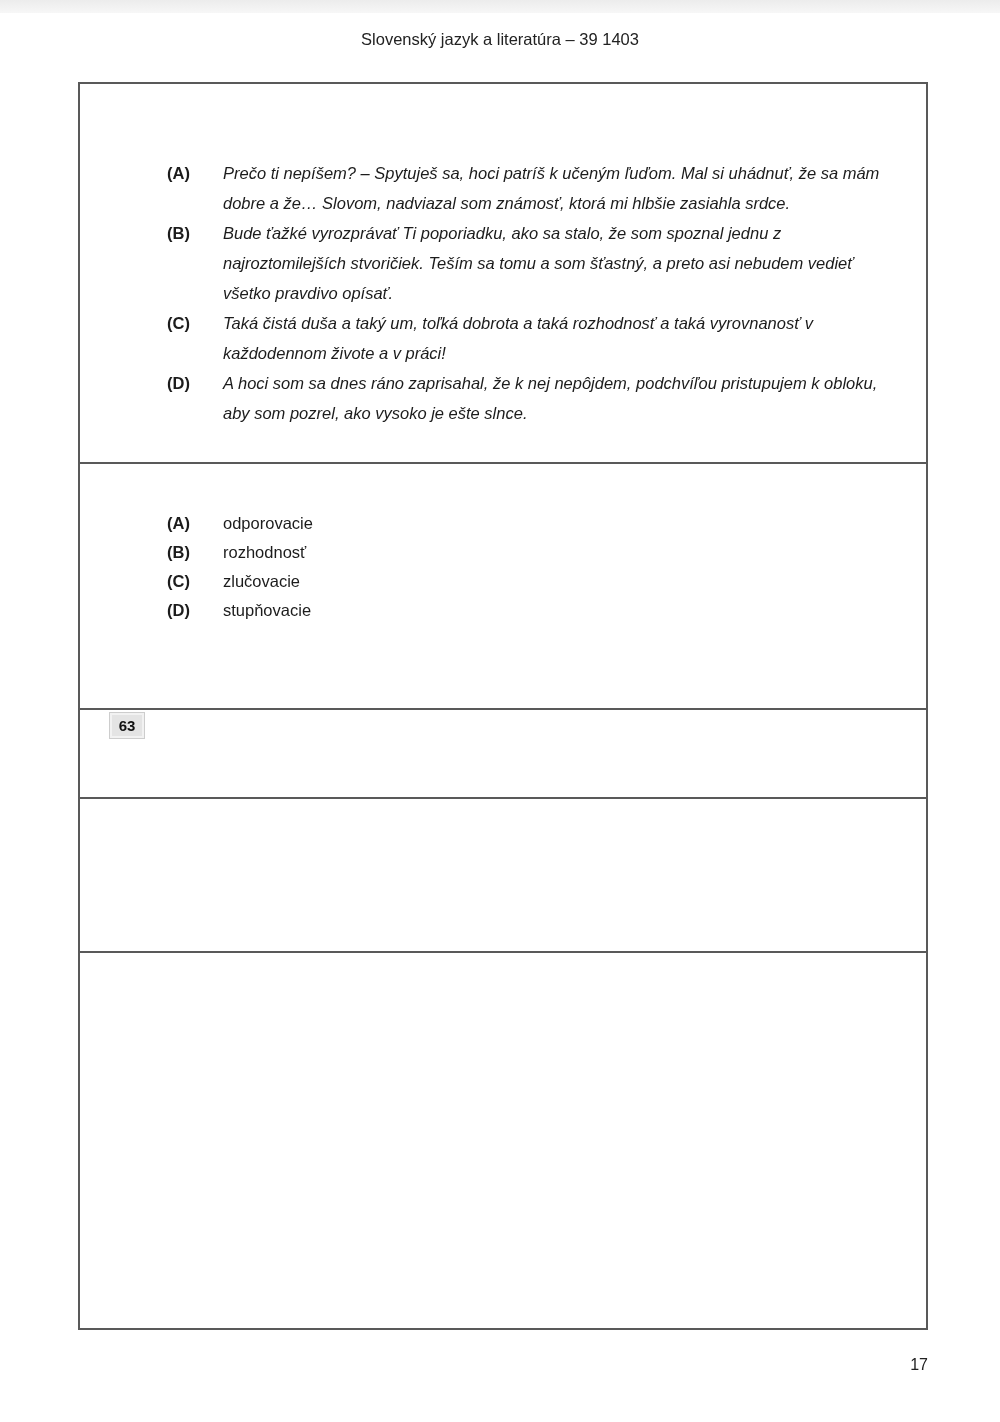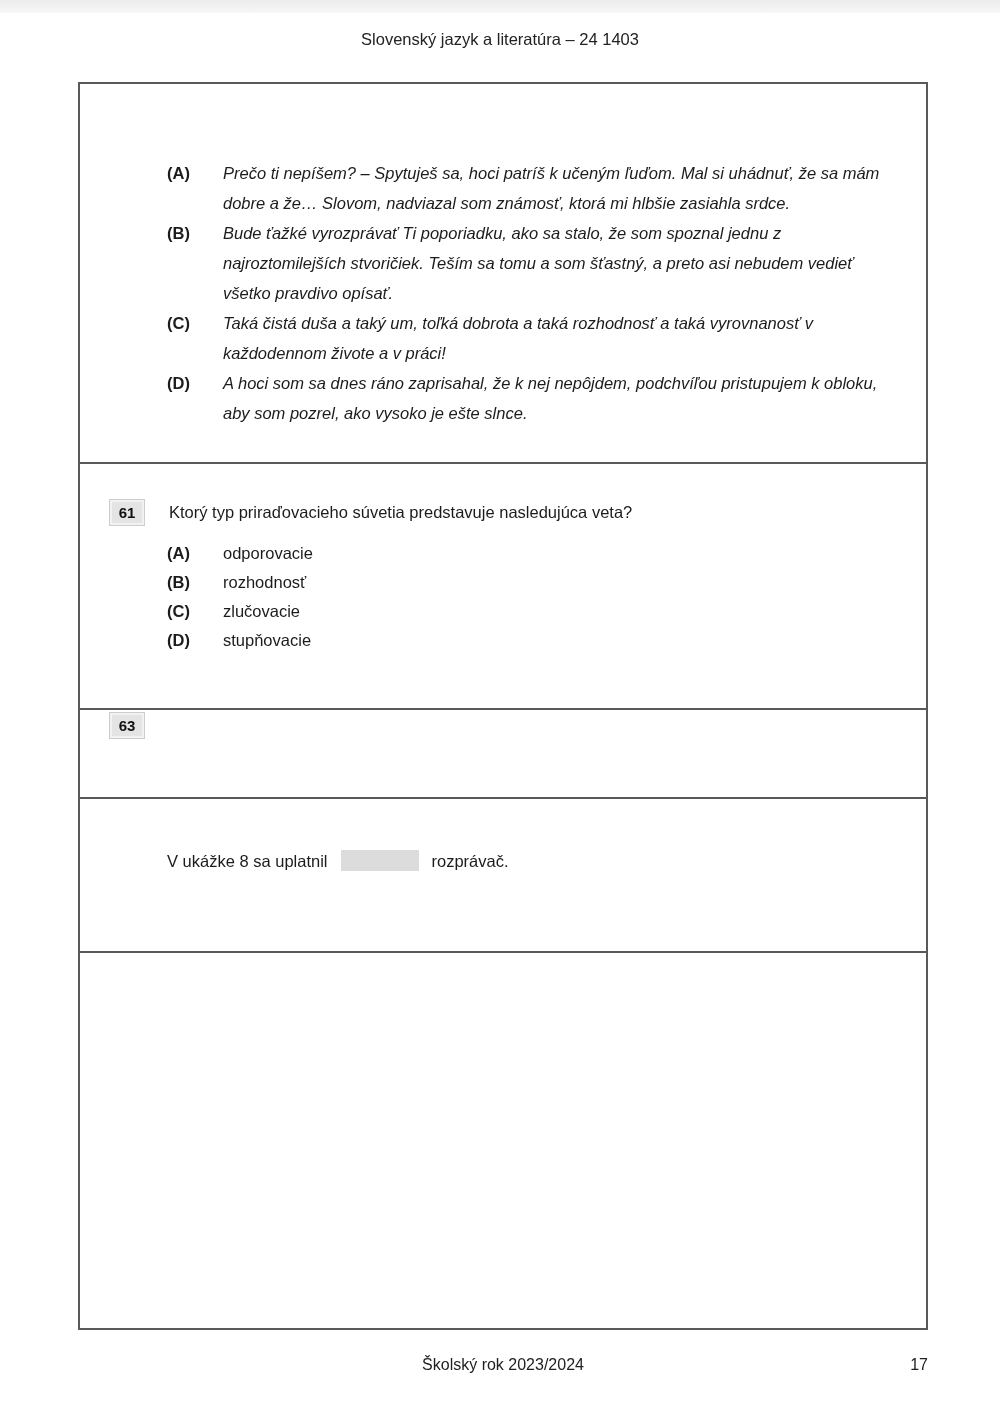--- a/index.html
+++ b/index.html
@@ -59,21 +59,21 @@
     font-size:16px;color:#222;
   }
   .footer-center{position:absolute;left:0;width:100%;text-align:center;}
   .footer-page{position:absolute;right:0;top:0;}
 </style>
 </head>
 <body>
 
 <div class="top-strip"></div>
 
-<div class="page-header">Slovenský jazyk a literatúra – 24 1403</div>
+<div class="page-header">Slovenský jazyk a literatúra – 39 1403</div>
 
 <div class="qbox">
 
   <section class="qsec sec-60">
     <div class="options">
       <div class="opt">
         <span class="letter">(A)</span>
         <span class="otext italic">Prečo ti nepíšem? – Spytuješ sa, hoci patríš k učeným ľuďom. Mal si uhádnuť, že sa mám dobre a že… Slovom, nadviazal som známosť, ktorá mi hlbšie zasiahla srdce.</span>
       </div>
       <div class="opt">
@@ -85,24 +85,20 @@
         <span class="otext italic">Taká čistá duša a taký um, toľká dobrota a taká rozhodnosť a taká vyrovnanosť v každodennom živote a v práci!</span>
       </div>
       <div class="opt">
         <span class="letter">(D)</span>
         <span class="otext italic">A hoci som sa dnes ráno zaprisahal, že k nej nepôjdem, podchvíľou pristupujem k obloku, aby som pozrel, ako vysoko je ešte slnce.</span>
       </div>
     </div>
   </section>
 
   <section class="qsec sec-61">
-    <div class="qrow">
-      <span class="badge">61</span>
-      <div class="qtext">Ktorý typ priraďovacieho súvetia predstavuje nasledujúca veta?</div>
-    </div>
     <div class="options opt-compact">
       <div class="opt">
         <span class="letter">(A)</span>
         <span class="otext">odporovacie</span>
       </div>
       <div class="opt">
         <span class="letter">(B)</span>
         <span class="otext">rozhodnosť</span>
       </div>
       <div class="opt">
@@ -117,25 +113,21 @@
   </section>
 
 
   <section class="qsec sec-63">
     <div class="qrow">
       <span class="badge">63</span>
     </div>
   </section>
 
   <section class="qsec sec-64">
-    <div class="fill-line">
-      <span>V ukážke 8 sa uplatnil</span><span class="blank-box"></span><span>rozprávač.</span>
-    </div>
   </section>
 
   <section class="qsec sec-empty"></section>
 
 </div>
 
 <div class="page-footer">
-  <span class="footer-center">Školský rok 2023/2024</span>
   <span class="footer-page">17</span>
 </div>
 
 </body></html>

